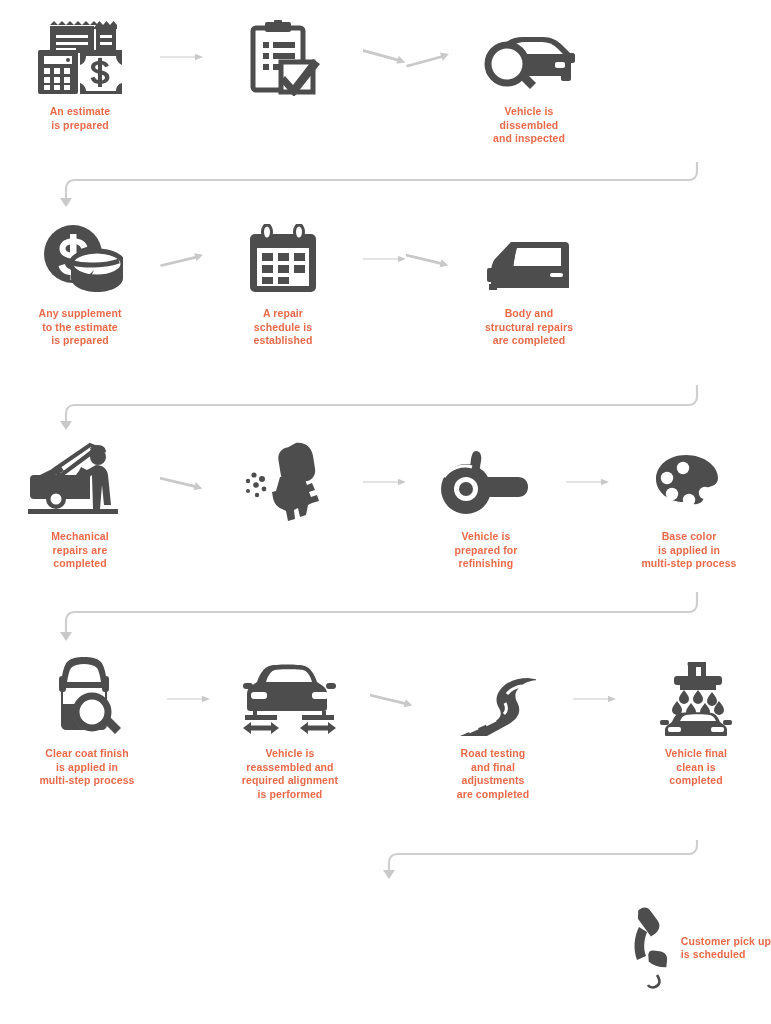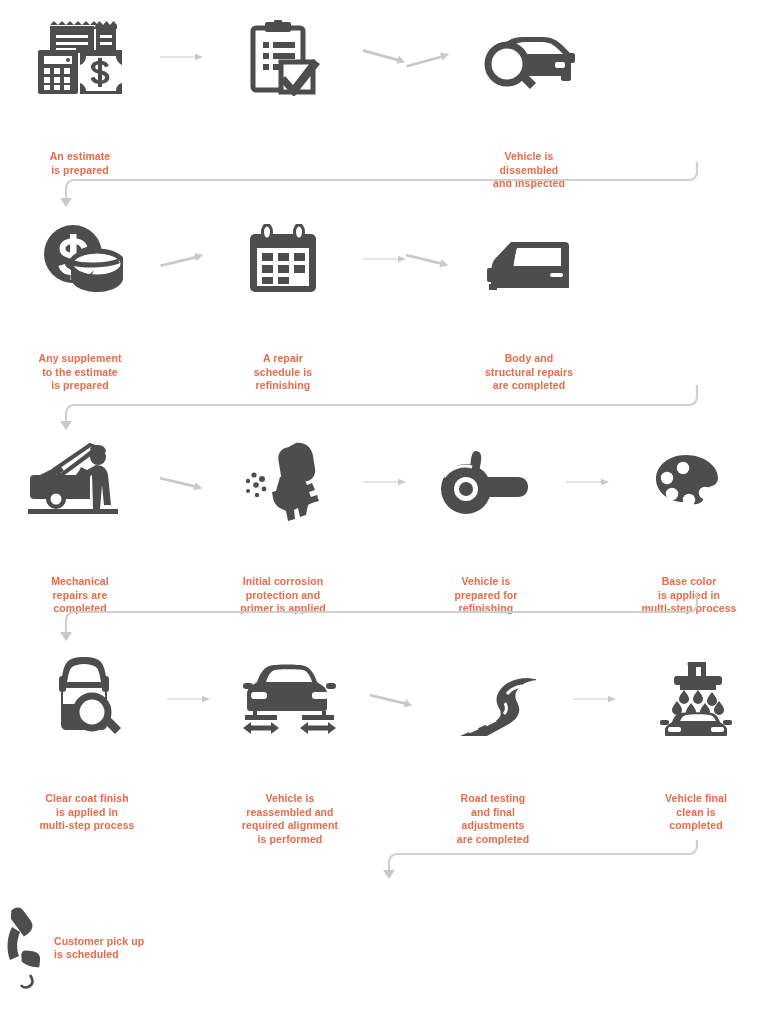--- a/index.html
+++ b/index.html
@@ -26,21 +26,20 @@
   .row-3{top:443px;}
   .row-4{top:660px;padding-left:7px;}
 
   
   .step{
     width:160px;
     display:flex;
     flex-direction:column;
     align-items:center;
     flex:0 0 auto;
-    gap:45px;
   }
   .step-icon{
     height:78px;
     display:flex;
     align-items:flex-end;
     justify-content:center;
   }
   .step-icon svg{display:block;}
   .step-label{
     margin-top:9px;
@@ -74,21 +73,21 @@
   .wrap-3{top:592px;}
   .wrap-4{top:840px;}
   .wrap svg{display:block;}
 
   
   .final{
     position:absolute;
     top:905px;left:0;width:771px;
     display:flex;
     align-items:center;
-    justify-content:flex-start;
+    justify-content:flex-end;
   }
   .final-inner{
     display:flex;
     flex-direction:row;
     align-items:center;
     gap:8px;
   }
   .final .step-label{margin-top:0;text-align:left;}
 
   .dark{fill:#4d4d4d;}
@@ -249,21 +248,21 @@
             <rect x="18" y="41" width="11" height="8"></rect>
             <rect x="34" y="41" width="11" height="8"></rect>
             <rect x="50" y="41" width="11" height="8"></rect>
             <rect x="18" y="53" width="11" height="7"></rect>
             <rect x="34" y="53" width="11" height="7"></rect>
           </g>
         </svg>
       </div>
       <div class="step-label">A repair
 schedule is
-refinishing</div>
+established</div>
     </div>
 
     <div class="hconn">
       <svg width="64" height="14" viewBox="0 0 64 14">
         <path class="arrowgray" d="M0 6.2 h52 v-4 l12 4.8 l-12 4.8 v-4 h-52 z"></path>
       </svg>
     </div>
 
 
     <div class="hconn">
@@ -341,23 +340,20 @@
             <circle cx="22" cy="38" r="3"></circle>
             <circle cx="14" cy="34" r="2.6"></circle>
             <circle cx="8" cy="40" r="2.2"></circle>
             <circle cx="16" cy="44" r="2.8"></circle>
             <circle cx="24" cy="48" r="2.4"></circle>
             <circle cx="8" cy="50" r="2"></circle>
             <circle cx="17" cy="54" r="2.2"></circle>
           </g>
         </svg>
       </div>
-      <div class="step-label">Initial corrosion
-protection and
-primer is applied</div>
     </div>
 
     <div class="hconn">
       <svg width="64" height="14" viewBox="0 0 64 14">
         <path class="arrowgray" d="M0 6.2 h52 v-4 l12 4.8 l-12 4.8 v-4 h-52 z"></path>
       </svg>
     </div>
 
     <div class="step">
       <div class="step-icon">

